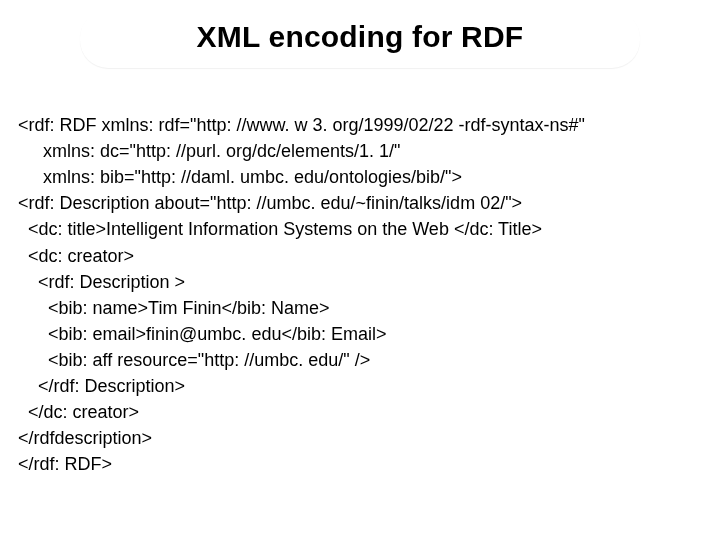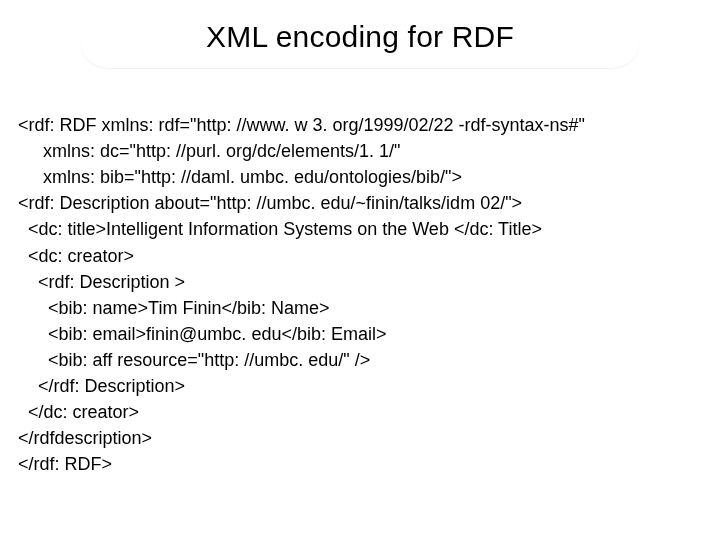--- a/index.html
+++ b/index.html
@@ -19,21 +19,21 @@
       margin: 0 auto 18px auto;
       width: 560px;
       background: #ffffff;
       border-radius: 28px;
       padding: 10px 24px 14px 24px;
       text-align: center;
       box-shadow: 0 1px 1px rgba(0,0,0,0.06);
     }
     .title-pill h1 {
       font-size: 30px;
-      font-weight: 400;
+      font-weight: 700;
       color: #000;
       letter-spacing: 0.2px;
     }
     .code-block {
       font-family: Arial, Helvetica, sans-serif;
       font-size: 18px;
       line-height: 1.45;
       color: #000;
       white-space: pre;
     }

